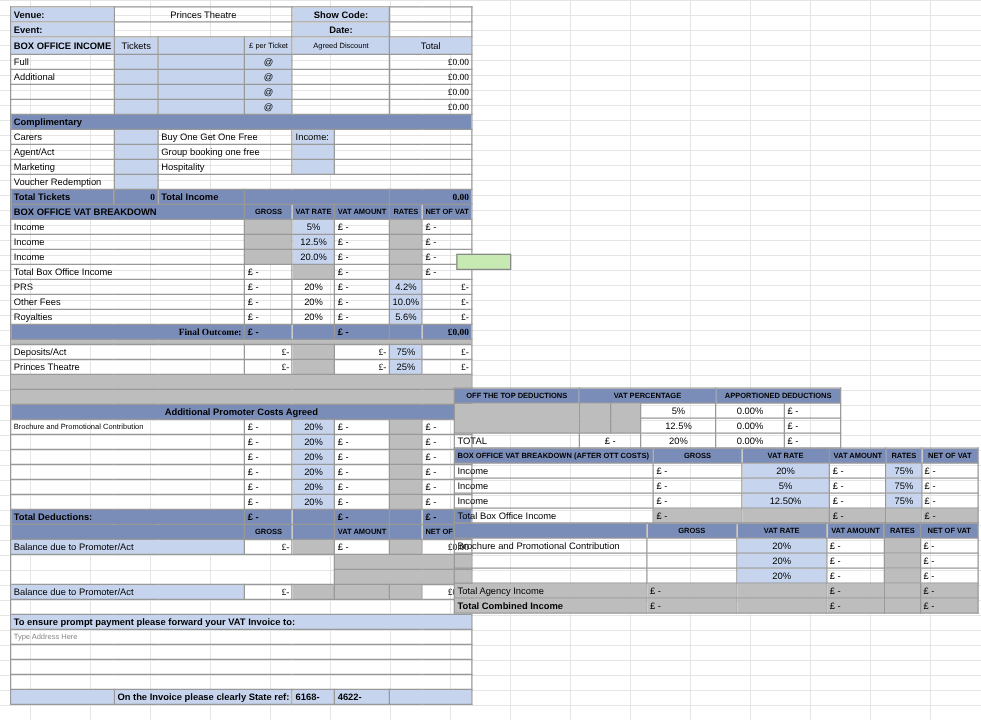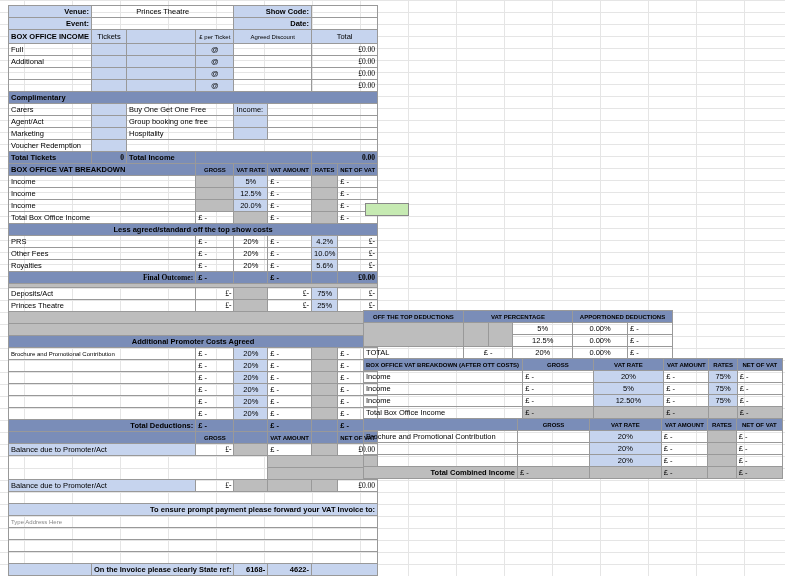--- a/index.html
+++ b/index.html
@@ -36,21 +36,21 @@
     font-weight: bold;
   }
   .blue {
     background: #c6d4ee;
   }
   .gray {
     background: #bdbdbd;
   }
   .center { text-align: center; }
   .right { text-align: right; font-family: Liberation Serif, serif; }
-  .bold { font-weight: bold; text-align: right; }
+  .bold { font-weight: bold; }
   .sectionTitle {
     background: #7a8db8;
     text-align: center;
     font-weight: bold;
   }
   .tall { height: 14px; }
   .nb { border: none; }
   .highlight {
     position: absolute;
     left: 365px;
@@ -203,23 +203,20 @@
 <tr>
           <td colspan="4">Total Box Office Income</td>
           <td>£   -</td>
           <td class="gray"></td>
           <td>£   -</td>
           <td class="gray"></td>
           <td>£   -</td>
         </tr>
 
 <tr>
-          <td class="sectionTitle" colspan="9">Less agreed/standard off the top show costs</td>
-        </tr>
-<tr>
           <td colspan="4">PRS</td>
           <td>£   -</td>
           <td class="center">20%</td>
           <td>£   -</td>
           <td class="blue center">4.2%</td>
           <td class="right">£-</td>
         </tr>
 <tr>
           <td colspan="4">Other Fees</td>
           <td>£   -</td>
@@ -518,20 +515,28 @@
         </tr>
 <tr>
           <td></td>
           <td></td>
           <td class="blue center">20%</td>
           <td>£   -</td>
           <td class="gray"></td>
           <td>£   -</td>
         </tr>
 <tr>
+          <td class="gray">Total Agency Income</td>
+          <td class="gray">£   -</td>
+          <td class="gray"></td>
+          <td class="gray">£   -</td>
+          <td class="gray"></td>
+          <td class="gray">£   -</td>
+        </tr>
+<tr>
           <td class="gray bold">Total Combined Income</td>
           <td class="gray">£   -</td>
           <td class="gray"></td>
           <td class="gray">£   -</td>
           <td class="gray"></td>
           <td class="gray">£   -</td>
         </tr>
 </tbody>
     </table>
 

